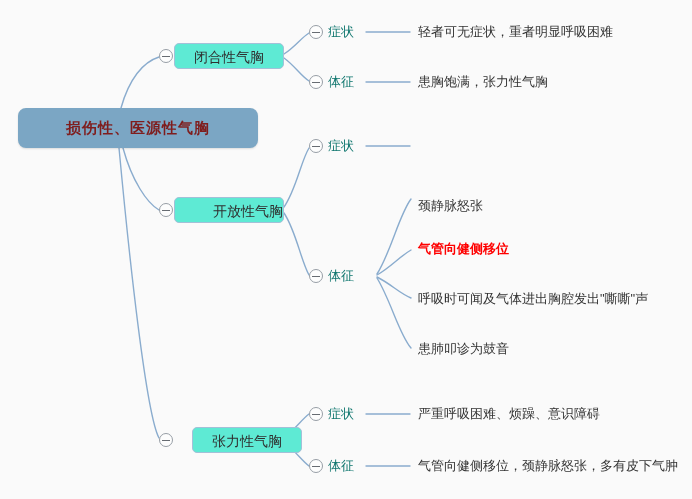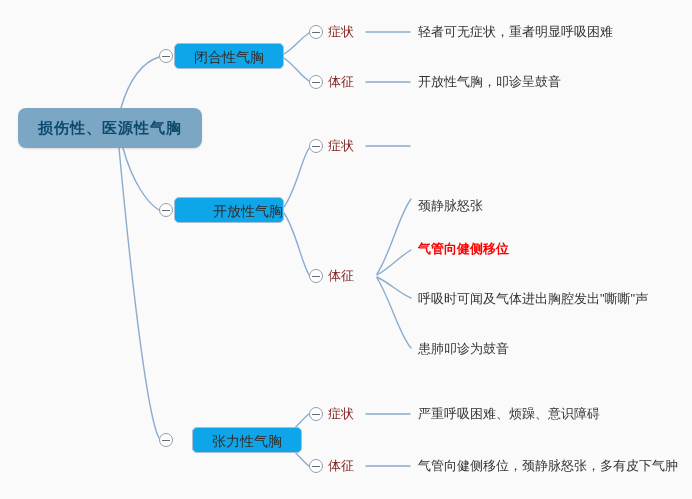--- a/index.html
+++ b/index.html
@@ -17,33 +17,33 @@
     position:absolute;left:0;top:0;width:692px;height:499px;
     pointer-events:none;
   }
   svg.connectors path{
     fill:none;
     stroke:#8aacce;
     stroke-width:1.4;
     stroke-linecap:round;
   }
   .root-node{
-    position:absolute;left:18px;top:108px;width:184px;height:40px;
+    position:absolute;left:18px;top:108px;width:240px;height:40px;
     background:#7ba6c4;
     border-radius:8px;
-    color:#0c4a6e;
+    color:#7f1d1d;
     font-size:15px;font-weight:bold;
     line-height:40px;text-align:center;
     letter-spacing:1px;
     box-shadow:0 1px 2px rgba(0,0,0,0.12);
     cursor:pointer;
   }
   .branch-box{
     position:absolute;width:110px;height:26px;
-    background:#0ea5e9;
+    background:#5eead4;
     border:1px solid #a3c0d8;
     border-radius:5px;
     color:#2f2f2f;
     font-size:14px;line-height:26px;text-align:center;
     cursor:pointer;
     box-sizing:border-box;
   }
   .micon{
     position:absolute;width:14px;height:14px;
     border:1px solid #979ea6;
@@ -52,21 +52,21 @@
     box-sizing:border-box;
     cursor:pointer;
   }
   .micon::after{
     content:"";
     position:absolute;left:2px;right:2px;top:50%;margin-top:-0.5px;
     height:1px;background:#676c72;
   }
   .sub-label{
     position:absolute;left:328px;
-    font-size:13px;color:#7f1d1d;
+    font-size:13px;color:#0f766e;
     line-height:18px;
     cursor:pointer;
     white-space:nowrap;
   }
   .leaf{
     position:absolute;left:418px;
     font-size:13px;color:#333333;
     line-height:18px;
     cursor:pointer;
     white-space:nowrap;
@@ -102,21 +102,21 @@
 
   <span class="micon" style="left:159px;top:49px;"></span>
   <div class="branch-box" style="left:174px;top:43px;">闭合性气胸</div>
 
   <span class="micon" style="left:309px;top:25px;"></span>
   <div class="sub-label" style="top:23px;">症状</div>
   <div class="leaf" style="top: 23px; color: rgb(51, 51, 51);">轻者可无症状，重者明显呼吸困难</div>
 
   <span class="micon" style="left:309px;top:75px;"></span>
   <div class="sub-label" style="top:73px;">体征</div>
-  <div class="leaf" style="top: 73px; color: rgb(51, 51, 51);">开放性气胸，叩诊呈鼓音</div>
+  <div class="leaf" style="top: 73px; color: rgb(51, 51, 51);">患胸饱满，张力性气胸</div>
 
   <span class="micon" style="left:159px;top:203px;"></span>
   <div class="branch-box" style="left:174px;top:197px;text-align:right;">开放性气胸</div>
 
   <span class="micon" style="left:309px;top:139px;"></span>
   <div class="sub-label" style="top:137px;">症状</div>
 
   <span class="micon" style="left:309px;top:269px;"></span>
   <div class="sub-label" style="top:267px;">体征</div>
   <div class="leaf" style="top: 189px; color: rgb(51, 51, 51); margin-top: 8px;">颈静脉怒张</div>

